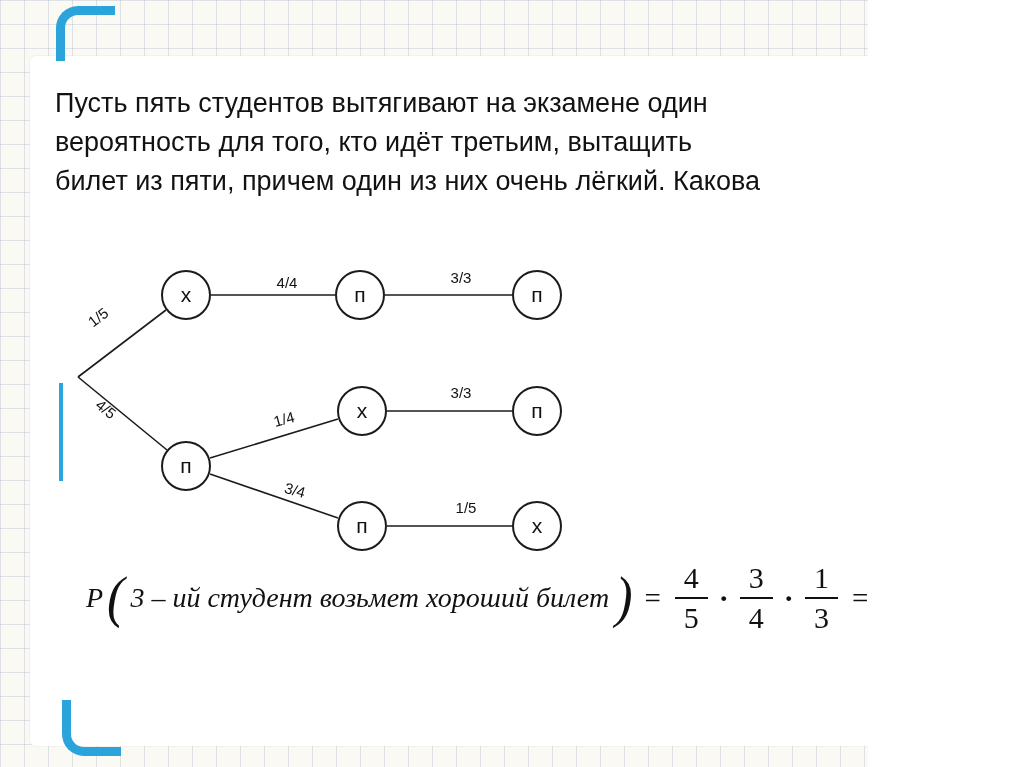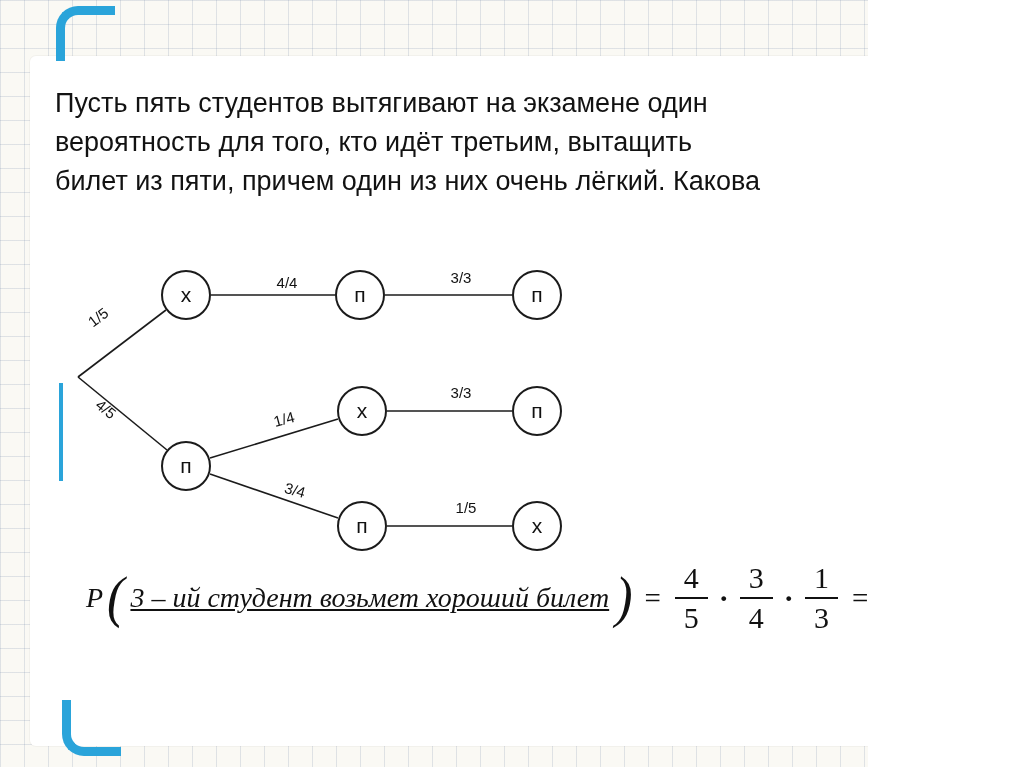--- a/index.html
+++ b/index.html
@@ -53,21 +53,21 @@
   .el-13{left:466px;top:507px;transform:translate(-50%,-50%);}
 
   
   .formula{
     position:absolute;left:86px;top:552px;height:92px;
     display:flex;align-items:center;
     font-family:"Liberation Serif", serif;font-style:italic;font-size:28px;color:#111;
   }
   .f-sym{margin-right:2px;}
   .paren{font-size:52px;line-height:1;transform:scaleY(1.08);margin:0 2px;font-style:italic;}
-  .arg{margin:13px 4px;white-space:nowrap;text-decoration:underline;}
+  .arg{margin:13px 4px;white-space:nowrap;}
   .f-eq{font-style:normal;font-size:29px;margin:0 10px;}
   .op-dot{font-style:normal;font-size:30px;margin:0 7px;font-weight:bold;}
   .frac{display:inline-flex;flex-direction:column;align-items:center;font-style:normal;font-size:30px;line-height:1.15;margin:0 4px;}
   .frac .num{padding:0 9px 2px;border-bottom:2px solid #111;}
   .frac .den{padding:2px 9px 0;}
 </style>
 </head>
 <body>
 
 <div class="page">

